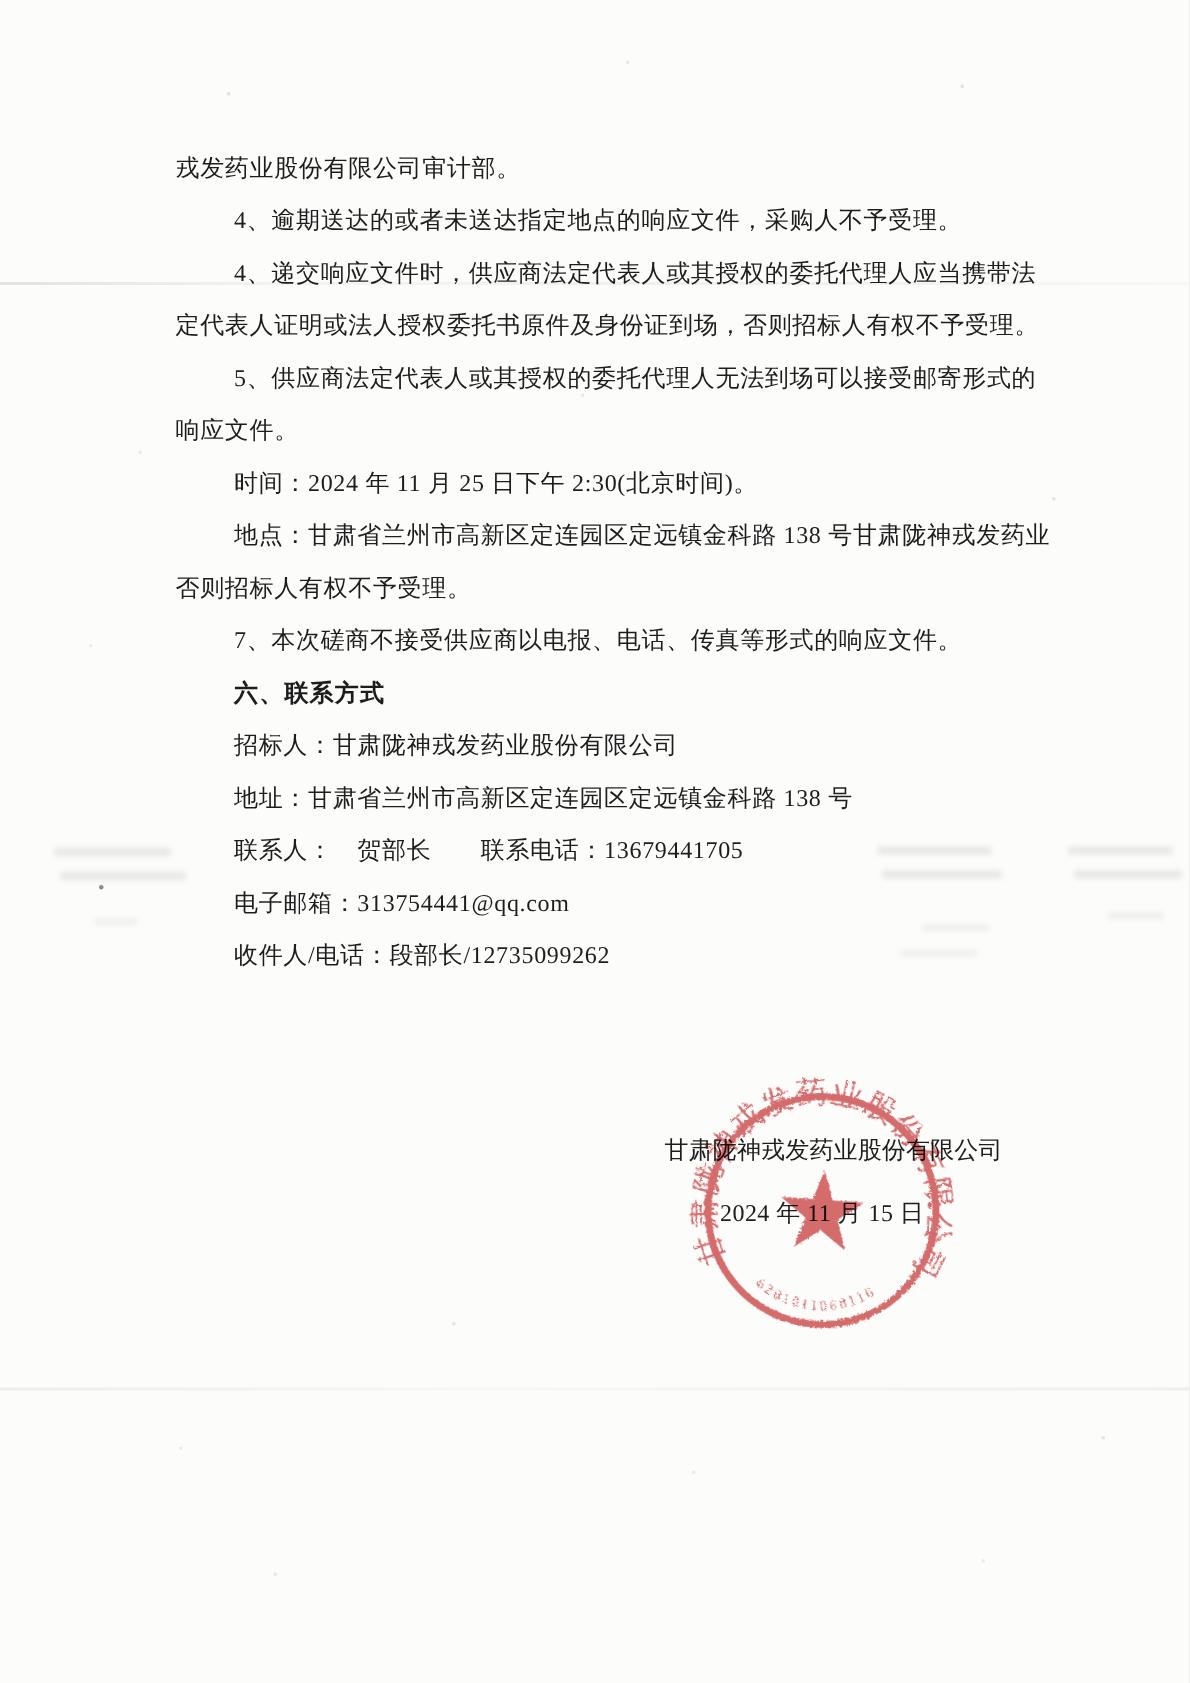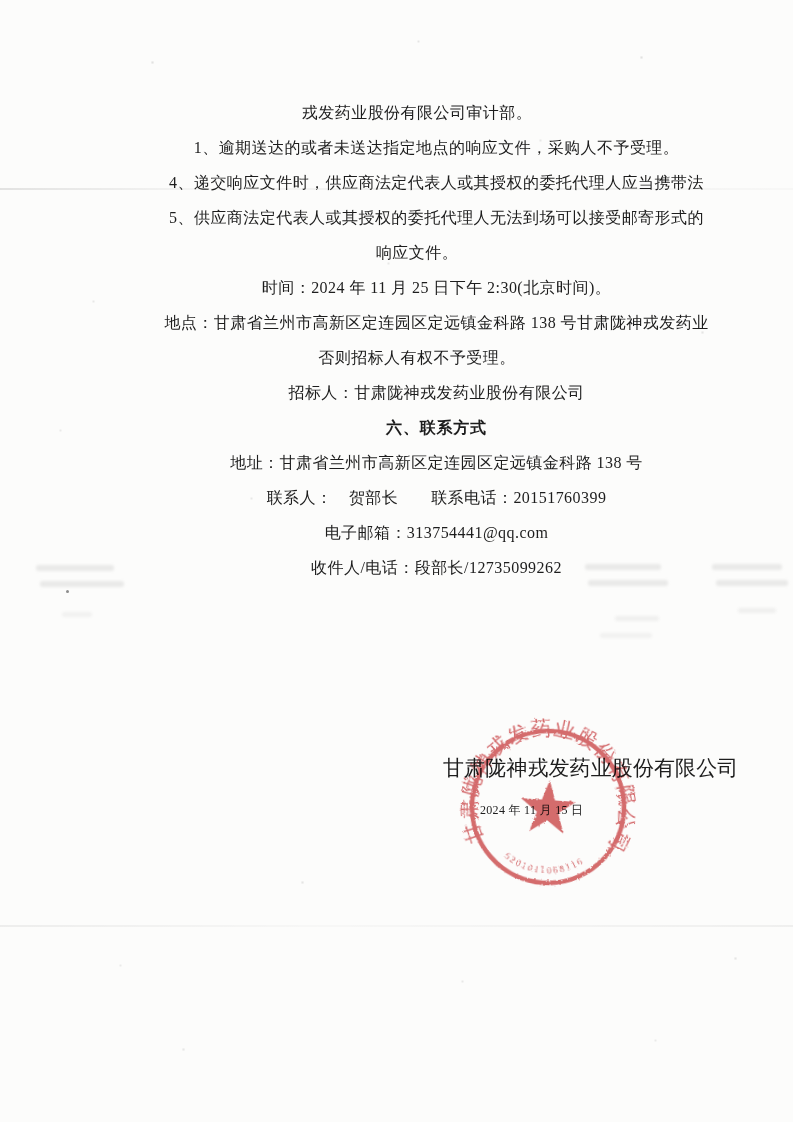--- a/index.html
+++ b/index.html
@@ -7,38 +7,38 @@
   .page {
     position:relative;
     width:793px; height:1122px;
     margin:0 auto;
     background:#fcfcfb;
     overflow:hidden;
     font-family:"Liberation Serif","DejaVu Serif",serif;
     color:#1d1d1d;
   }
   .content {
-    position:absolute; left:117px; top:95px; width:600px;text-align:center;
+    position:absolute; left:117px; top:95px; width:600px;
   }
   .bline {
     height:35px; line-height:35px;
     font-size:16px; letter-spacing:0.45px;
     white-space:pre;
     color:#1d1d1d;
   }
   .bline.i { padding-left:39px; }
   .bline.bold { font-weight:bold; letter-spacing:0.8px; }
   .sig-company {
     position:absolute; left:443px; top:757px;
-    font-size:21px; letter-spacing:0.1px; line-height:22px;
+    font-size:16px; letter-spacing:0.1px; line-height:22px;
     white-space:pre; color:#1d1d1d;
   }
   .sig-date {
     position:absolute; left:480px; top:799px;
-    font-size:12px; letter-spacing:0.3px; line-height:22px;
+    font-size:16px; letter-spacing:0.3px; line-height:22px;
     white-space:pre; color:#1d1d1d;
   }
   .seal {
     position:absolute; left:460px; top:719px;
     width:176px; height:176px;
     mix-blend-mode:multiply;
     opacity:0.88;
     transform:rotate(4deg);
     filter:blur(0.3px);
   }
@@ -86,31 +86,33 @@
       60px 430px 0 0.5px rgba(0,0,0,0.07);
   }
 </style>
 </head>
 <body>
 
 <div class="page">
 
   <div class="content">
     <div class="bline">戎发药业股份有限公司审计部。</div>
-    <div class="bline i">1、逾期送达的或者未送达指定地点的响应文件，采购人不予受理。</div>
+    <div class="bline i">4、逾期送达的或者未送达指定地点的响应文件，采购人不予受理。</div>
     <div class="bline i">4、递交响应文件时，供应商法定代表人或其授权的委托代理人应当携带法</div>
+    <div class="bline">定代表人证明或法人授权委托书原件及身份证到场，否则招标人有权不予受理。</div>
     <div class="bline i">5、供应商法定代表人或其授权的委托代理人无法到场可以接受邮寄形式的</div>
     <div class="bline">响应文件。</div>
     <div class="bline i">时间：2024 年 11 月 25 日下午 2:30(北京时间)。</div>
     <div class="bline i">地点：甘肃省兰州市高新区定连园区定远镇金科路 138 号甘肃陇神戎发药业</div>
     <div class="bline">否则招标人有权不予受理。</div>
+    <div class="bline i">7、本次磋商不接受供应商以电报、电话、传真等形式的响应文件。</div>
+    <div class="bline i bold">六、联系方式</div>
     <div class="bline i">招标人：甘肃陇神戎发药业股份有限公司</div>
-    <div class="bline i bold">六、联系方式</div>
     <div class="bline i">地址：甘肃省兰州市高新区定连园区定远镇金科路 138 号</div>
-    <div class="bline i">联系人：　贺部长　　联系电话：20151760399</div>
+    <div class="bline i">联系人：　贺部长　　联系电话：13679441705</div>
     <div class="bline i">电子邮箱：313754441@qq.com</div>
     <div class="bline i">收件人/电话：段部长/12735099262</div>
   </div>
 
   <div class="sig-company">甘肃陇神戎发药业股份有限公司</div>
   <div class="sig-date">2024 年 11 月 15 日</div>
 
   <svg class="seal" viewBox="0 0 176 176" aria-hidden="true">
     <defs>
       <filter id="rough" x="-12%" y="-12%" width="124%" height="124%">

